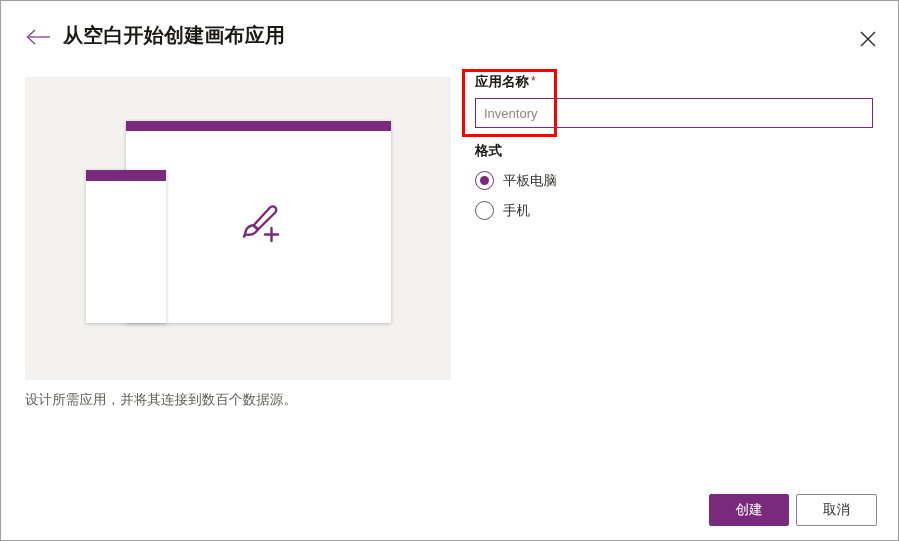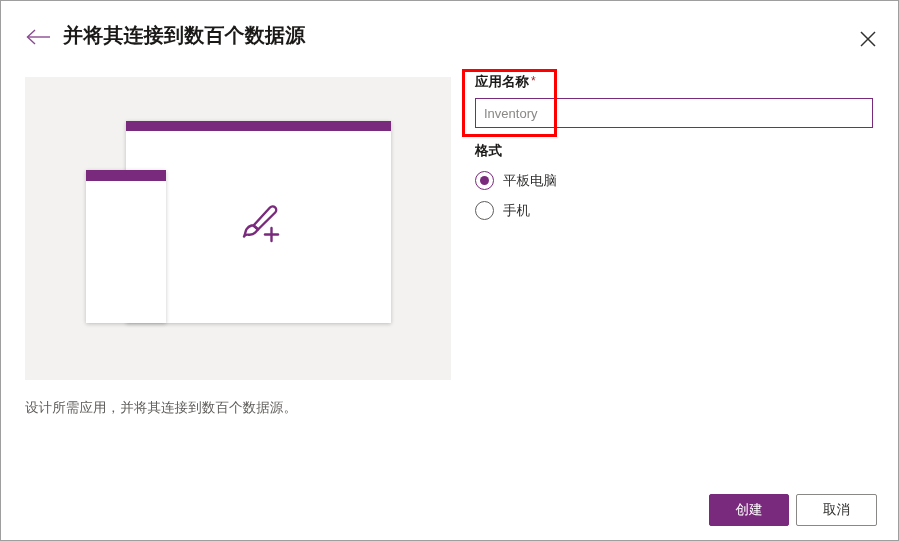--- a/index.html
+++ b/index.html
@@ -105,21 +105,20 @@
   }
 
   
   .description {
     position: absolute;
     left: 24px;
     top: 390px;
     font-size: 13.5px;
     color: #605e5c;
     letter-spacing: 0.1px;
-    margin-top: 8px;
   }
   .tag {
     position: absolute;
     left: 24px;
     top: 427px;
     height: 24px;
     background: #f3f2f1;
     display: flex;
     align-items: center;
     padding: 0 10px 0 8px;
@@ -260,21 +259,21 @@
 
 <div class="screen">
 
   <div class="header">
     <div class="back-arrow">
       <svg width="26" height="18" viewBox="0 0 26 18" aria-hidden="true">
         <path d="M10 2 L2.5 9 L10 16" fill="none" stroke="#8a4b90" stroke-width="1.4"></path>
         <line x1="2.5" y1="9" x2="25" y2="9" stroke="#8a4b90" stroke-width="1.4"></line>
       </svg>
     </div>
-    <div class="dialog-title">并将其连接到数百个数据源</div>
+    <div class="dialog-title">从空白开始创建画布应用</div>
     <div class="close-btn">
       <svg width="18" height="18" viewBox="0 0 18 18" aria-hidden="true">
         <line x1="2" y1="2" x2="16" y2="16" stroke="#323130" stroke-width="1.5"></line>
         <line x1="16" y1="2" x2="2" y2="16" stroke="#323130" stroke-width="1.5"></line>
       </svg>
     </div>
   </div>
 
   <div class="preview-panel">
     <div class="tablet-frame">

